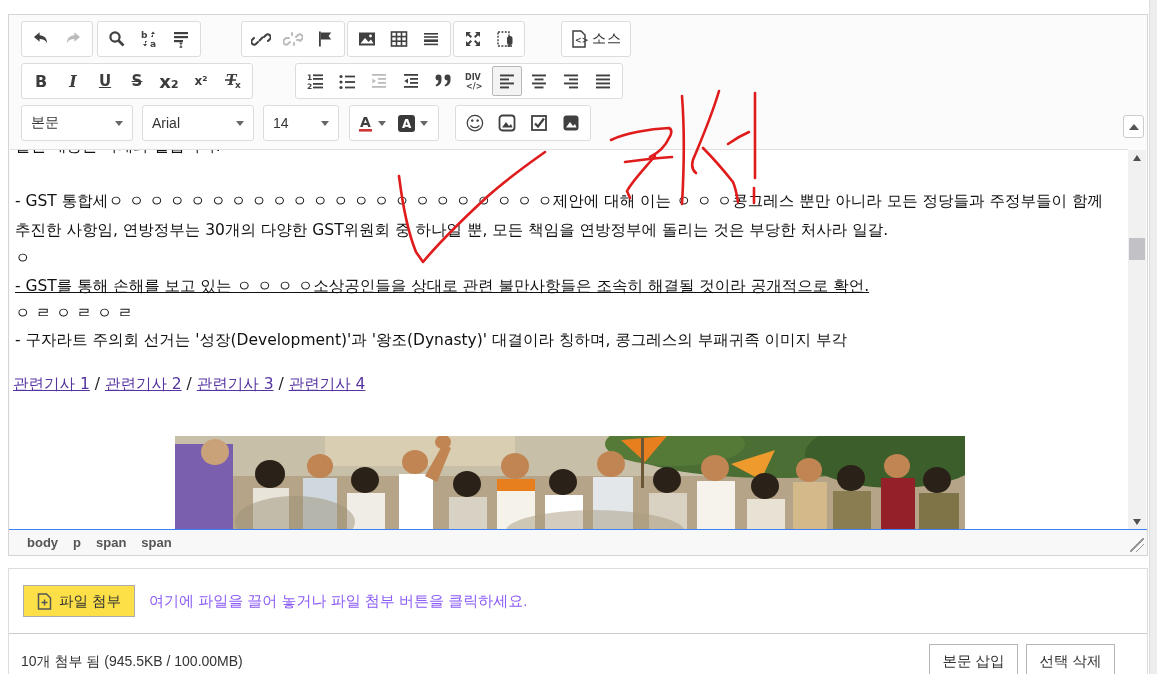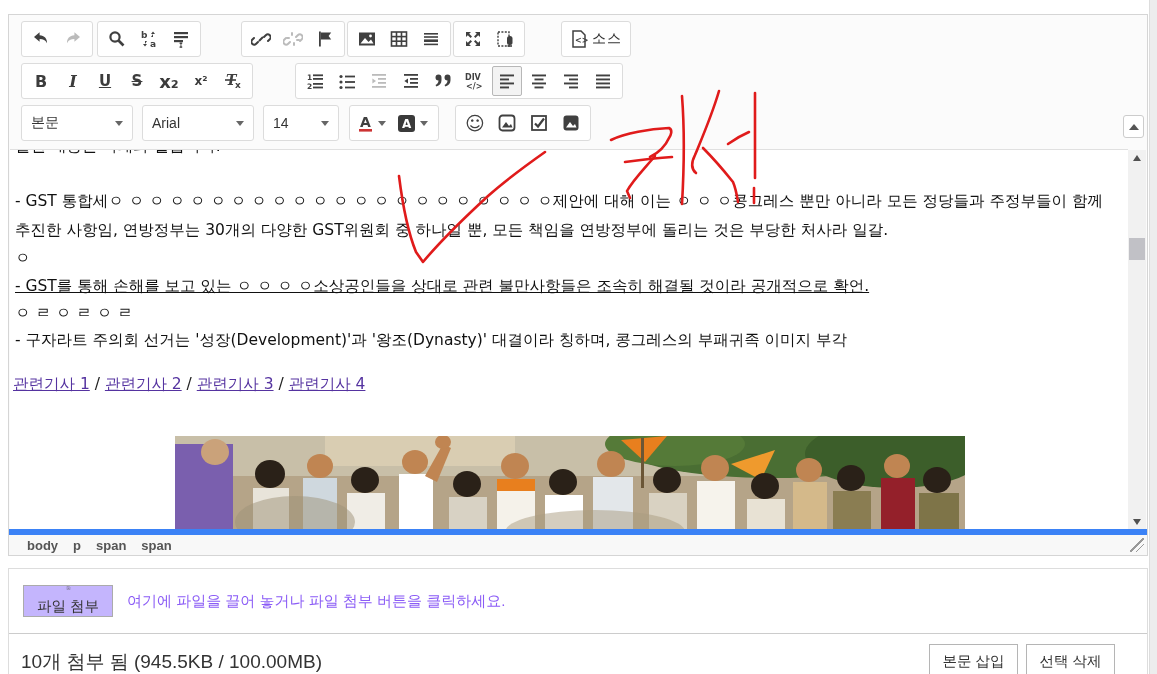--- a/index.html
+++ b/index.html
@@ -43,39 +43,39 @@
 
   
   .vscroll { position:absolute; top:135px; right:1px; width:18px; height:380px; background:#f1f1f1; }
   .sarrow { position:absolute; left:0; width:18px; height:16px; display:flex; align-items:center; justify-content:center; cursor:pointer;}
   .tri-up { width:0;height:0;border-left:4px solid transparent;border-right:4px solid transparent;border-bottom:6px solid #505050;}
   .tri-dn { width:0;height:0;border-left:4px solid transparent;border-right:4px solid transparent;border-top:6px solid #505050;}
   .sthumb { position:absolute; left:1px; top:88px; width:16px; height:22px; background:#c1c1c6; cursor:pointer;}
 
   
   .pathbar { position:absolute; left:0; bottom:0; width:100%; height:26px; background:#f8f8f8;
-             border-top:6px solid #3b82f6; display:flex; align-items:center; padding-left:18px; gap:15px; }
+             border-top:1px solid #3b82f6; display:flex; align-items:center; padding-left:18px; gap:15px; }
   .pathbar span { font-size:13px; font-weight:bold; color:#555; cursor:pointer; }
   .grip { position:absolute; right:3px; bottom:3px; width:14px; height:14px; cursor:nwse-resize;
           background:
             linear-gradient(135deg, transparent 46%, #999 46%, #999 54%, transparent 54%) no-repeat;
   }
   .grip:before { content:""; position:absolute; right:0; bottom:0; width:8px; height:8px;
             background:linear-gradient(135deg, transparent 46%, #999 46%, #999 54%, transparent 54%); }
 
   
   .attach { position:absolute; left:8px; top:568px; width:1140px; height:120px;
             border:1px solid #ddd; background:#fff; }
   .attach-row1 { position:absolute; left:0; top:0; width:100%; height:64px; display:flex; align-items:center; }
-  .file-btn { margin-left:14px; height:32px; padding:0 13px; background:#c4b5fd; border:1px solid #ababab;
-              display:flex; align-items:center; gap:7px; font-size:14.5px; color:#333; cursor:pointer;flex-direction:column; }
+  .file-btn { margin-left:14px; height:32px; padding:0 13px; background:#fde047; border:1px solid #ababab;
+              display:flex; align-items:center; gap:7px; font-size:14.5px; color:#333; cursor:pointer; }
   .attach-hint { margin-left:14px; font-size:15px; color:#8b5cf6; }
   .attach-row2 { position:absolute; left:0; top:64px; width:100%; height:56px; border-top:1px solid #ccc;
                  display:flex; align-items:center; }
-  .attach-status { margin-left:12px; font-size:19px; color:#333; }
+  .attach-status { margin-left:12px; font-size:14px; color:#333; }
   .ar-buttons { position:absolute; right:32px; top:10px; display:flex; gap:8px; }
   .ar-buttons .btn { width:89px; height:34px; background:#fff; border:1px solid #b5b5b5;
                      font-size:14.5px; color:#333; display:flex; align-items:center; justify-content:center; cursor:pointer; }
 
   
   .page-strip { position:absolute; right:0; top:0; width:8px; height:674px; background:#ededed; border-left:1px solid #ddd; }
 
   
   .anno { position:absolute; left:0; top:0; width:1157px; height:674px; pointer-events:none; }
 </style>

